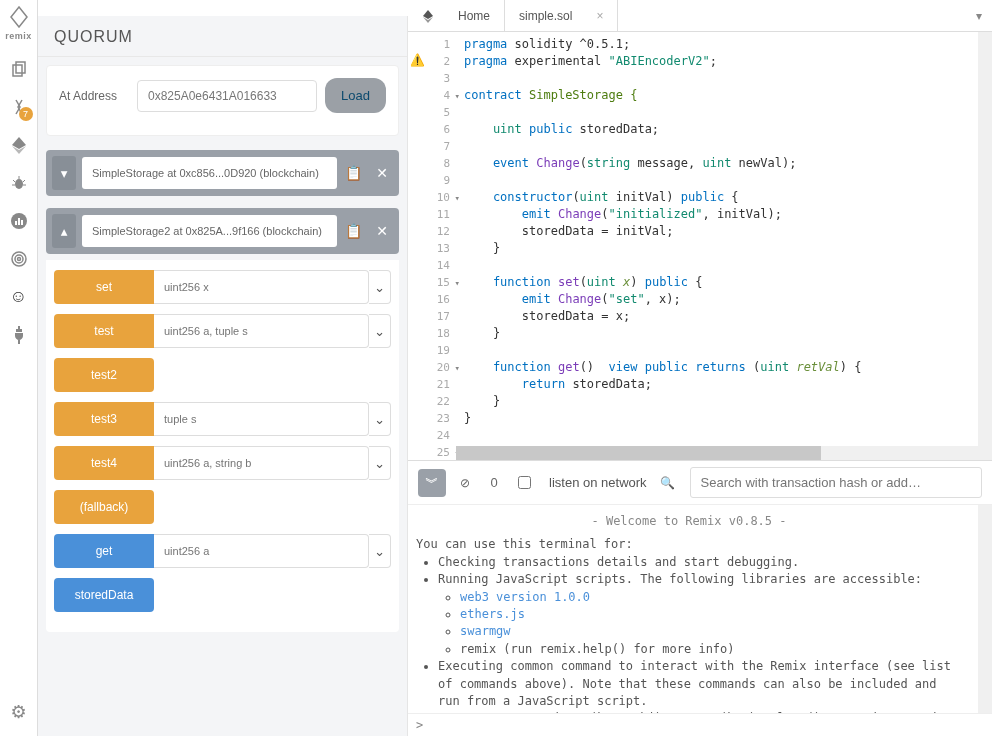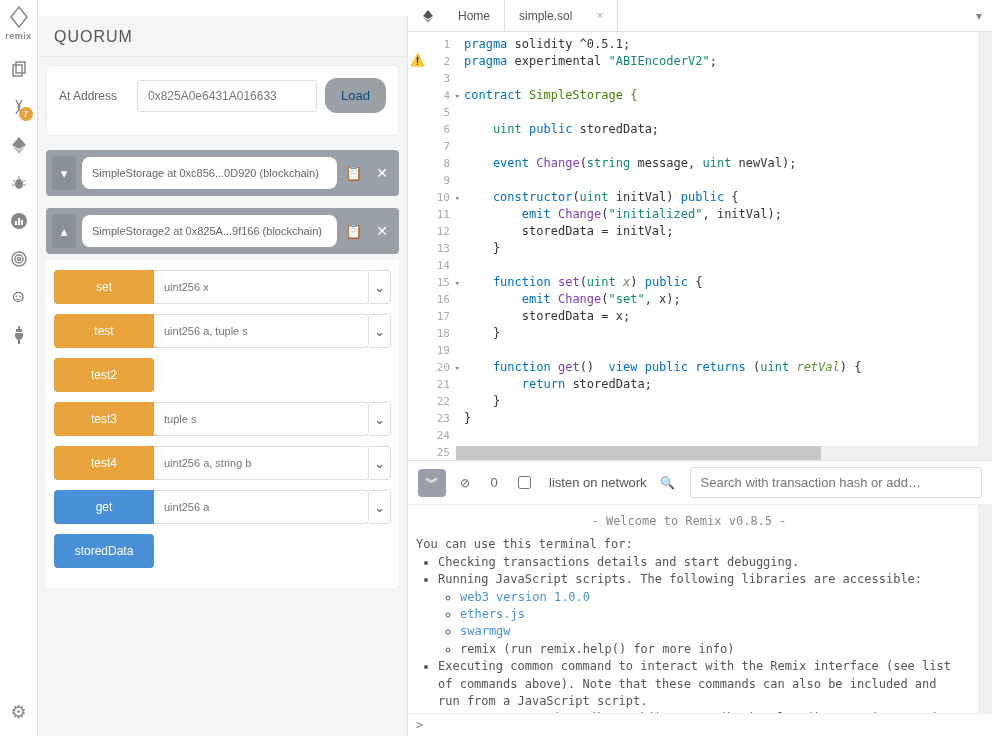--- a/index.html
+++ b/index.html
@@ -19,21 +19,21 @@
 .section { background: #fff; margin: 8px; border-radius: 4px; border: 1px solid #eee; padding: 12px; }
 .row { display: flex; align-items: center; gap: 8px; margin-bottom: 10px; }
 .lbl { color: #666; font-size: 12px; width: 70px; }
 .infield { flex: 1; border: 1px solid #ddd; border-radius: 4px; padding: 8px 10px; font-size: 12px; color: #777; font-family: inherit; }
 .btn-load { background: #9ba0a6; color: #0c4a6e; border: none; border-radius: 12px; padding: 10px 16px; font-size: 13px; cursor: pointer; }
 .txhash { color: #777; font-size: 13px; line-height: 1.5; word-break: break-all; }
 
 
 .instance-hd { display: flex; align-items: center; background: #9aa0a8; border-radius: 4px; margin: 6px 8px; padding: 6px; gap: 6px; }
 .inst-arrow { background: #888f97; color: #fff; border: none; width: 24px; height: 34px; border-radius: 3px; cursor: pointer; display:flex; align-items:center; justify-content:center; }
-.inst-name { flex: 1; background: #fff; border-radius: 8px; padding: 10px 10px; font-size: 11px; color: #666; }
+.inst-name { flex: 1; background: #fff; border-radius: 3px; padding: 10px 10px; font-size: 11px; color: #666; }
 .inst-ic { color: #fff; width: 22px; text-align: center; cursor: pointer; font-size: 14px; }
 
 .funcs { background: #fff; margin: 0 8px 8px; padding: 10px 8px; border-radius: 0 0 4px 4px; }
 .func { display: flex; align-items: stretch; margin-bottom: 10px; }
 .func .fbtn { width: 100px; border: none; color: #fff; border-radius: 4px 0 0 4px; font-size: 12px; cursor: pointer; padding: 10px 0; }
 .func .fbtn.solo { border-radius: 4px; }
 .orange { background: #e8a33d; }
 .blue { background: #4a90d9; }
 .finput { flex: 1; border: 1px solid #ddd; border-left: none; border-radius: 0 4px 4px 0; padding: 8px 10px; font-size: 11px; color: #888; font-family: inherit; }
 .fexp { width: 22px; border: 1px solid #ddd; border-left: none; border-radius: 0 4px 4px 0; background: #fff; cursor: pointer; color: #555; }
@@ -186,20 +186,23 @@
       </div>
       <div class="func">
         <button class="fbtn orange">test3</button>
         <input class="finput" placeholder="tuple s" style="">
         <button class="fexp">⌄</button>
       </div>
       <div class="func">
         <button class="fbtn orange">test4</button>
         <input class="finput" placeholder="uint256 a, string b" style="">
         <button class="fexp">⌄</button>
+      </div>
+      <div class="func">
+        <button class="fbtn orange solo">(fallback)</button>
       </div>
       <div class="func">
         <button class="fbtn blue">get</button>
         <input class="finput" placeholder="uint256 a" style="">
         <button class="fexp">⌄</button>
       </div>
       <div class="func">
         <button class="fbtn blue solo">storedData</button>
       </div>
     </div>

